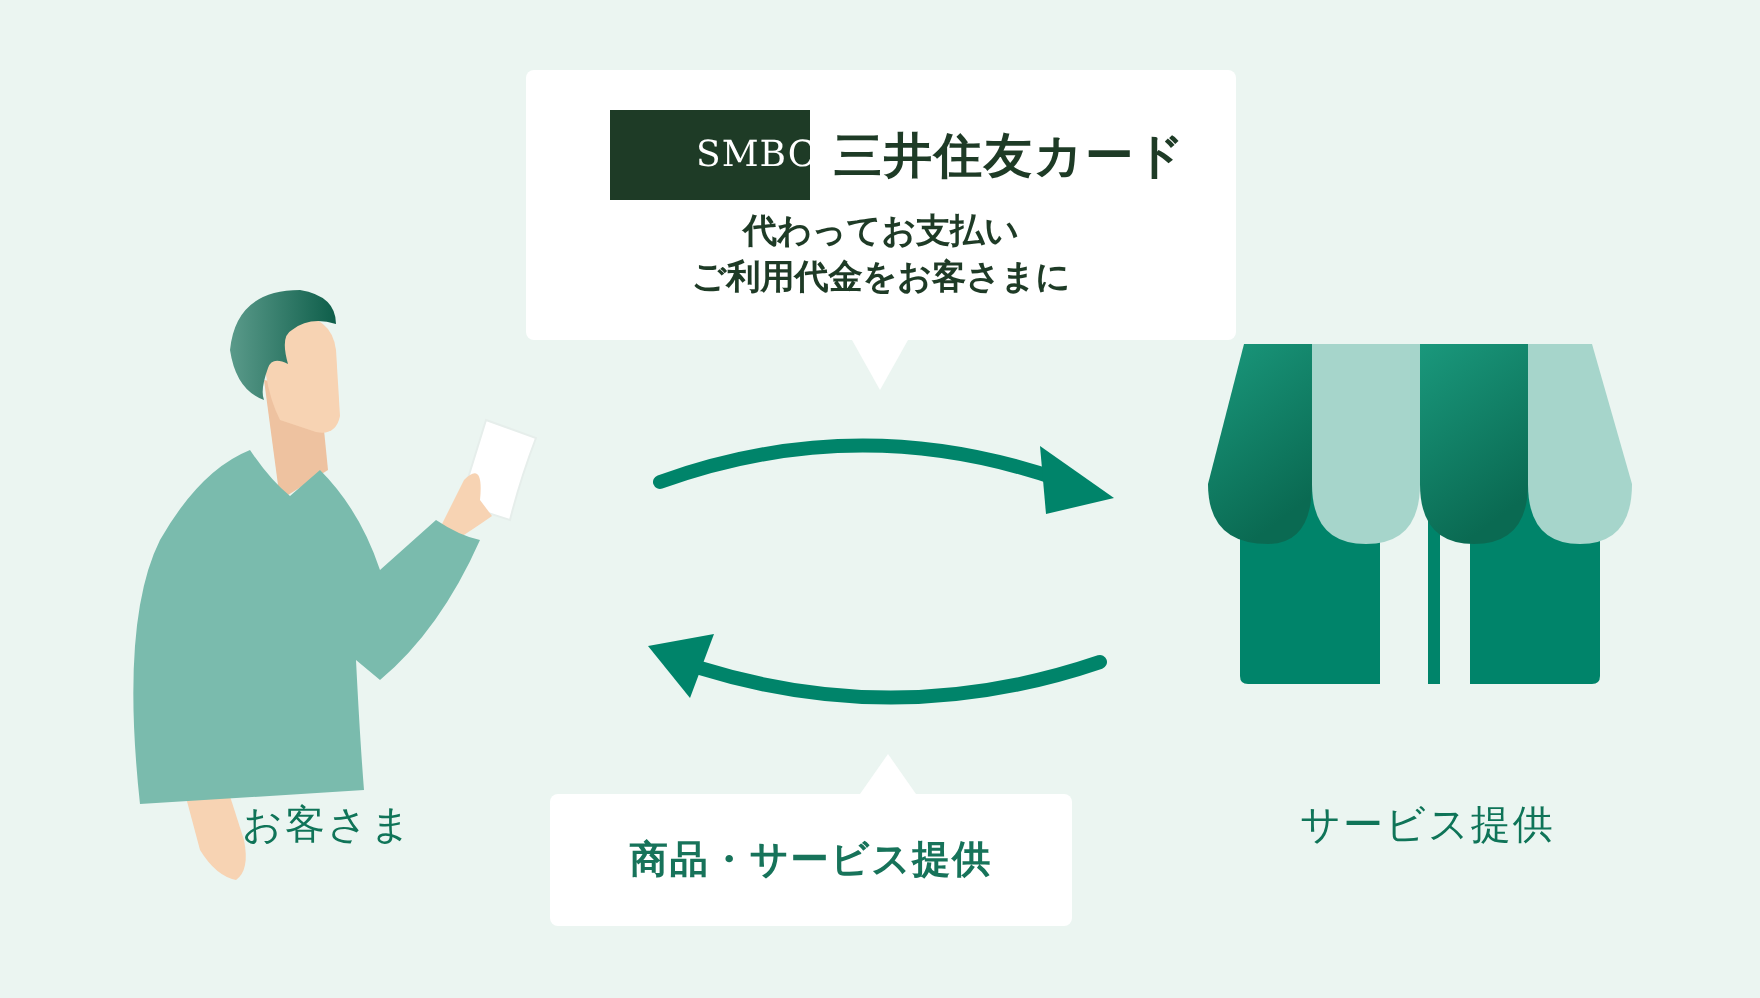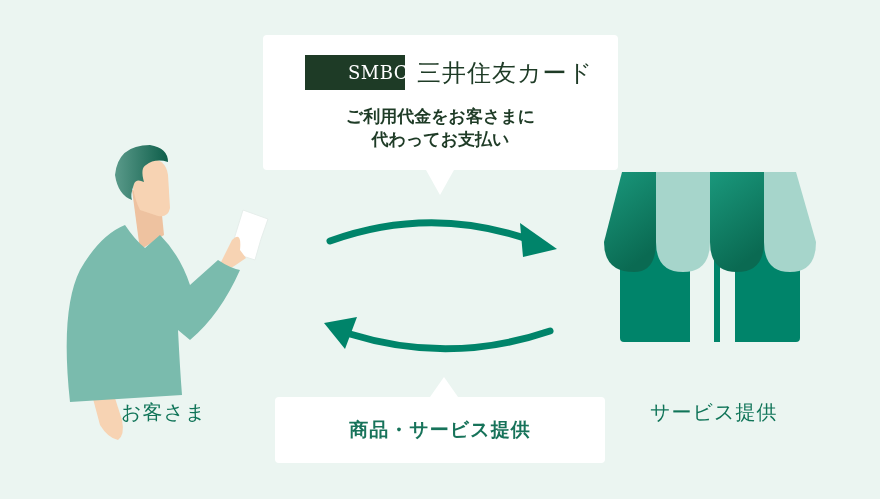--- a/index.html
+++ b/index.html
@@ -12,33 +12,33 @@
   .abs { position: absolute; }
   .bubble {
     position: absolute; background: #ffffff; border-radius: 4px;
   }
   .bubble-top { left: 263px; top: 35px; width: 355px; height: 135px; }
   .bubble-top::after {
     content: ""; position: absolute; left: 163px; bottom: -25px;
     border-left: 14px solid transparent; border-right: 14px solid transparent;
     border-top: 25px solid #ffffff;
   }
-  .bubble-bottom { left: 275px; top: 397px; width: 330px; height: 66px; }
+  .bubble-bottom { left: 275px; top: 397px; width: 261px; height: 66px; }
   .bubble-bottom::before {
     content: ""; position: absolute; left: 155px; top: -20px;
     border-left: 14px solid transparent; border-right: 14px solid transparent;
     border-bottom: 20px solid #ffffff;
   }
   .logo-row { position: absolute; left: 42px; top: 20px; display: flex; align-items: center; }
   .smbc-box {
-    width: 100px; height: 35px; background: #1e3b26; display: flex; align-items: center;
+    width: 100px; height: 45px; background: #1e3b26; display: flex; align-items: center;
     justify-content: flex-start; padding-left: 6px; box-sizing: border-box; gap: 31px;
   }
   .smbc-text { color: #ffffff; font-family: "DejaVu Serif", serif; font-size: 18px; margin-left: 6px; letter-spacing: 0.5px; }
-  .brand-name { color: #1e3b26; font-size: 24px; font-weight: normal; margin-left: 12px; letter-spacing: 1px; }
+  .brand-name { color: #1e3b26; font-size: 24px; font-weight: bold; margin-left: 12px; letter-spacing: 1px; }
   .top-msg {
     position: absolute; left: 0; right: 0; top: 70px; text-align: center;
     color: #1e3b26; font-weight: bold; font-size: 17px; line-height: 23px;
   }
   .bottom-msg {
     position: absolute; left: 0; right: 0; top: 20px; text-align: center;
     color: #17735a; font-weight: bold; font-size: 19px; letter-spacing: 1px;
   }
   .label {
     position: absolute; color: #0f7458; font-weight: normal; font-size: 20px; letter-spacing: 1px;
@@ -53,22 +53,22 @@
       <svg width="20" height="22" viewBox="0 0 20 22">
         <polygon points="2,10 8,7 8,21 2,21" fill="#b9c53c"></polygon>
         <polygon points="9,5 14,2 14,19 9,21" fill="#d4dc3a"></polygon>
         <polygon points="15,2 19,0 19,16 15,18" fill="#c6d03b"></polygon>
       </svg>
       <span class="smbc-text">SMBC</span>
     </div>
     <span class="brand-name">三井住友カード</span>
   </div>
   <div class="top-msg">
+    <div>代わってお支払い</div>
     <div>ご利用代金をお客さまに</div>
-    <div>代わってお支払い</div>
   </div>
 </div>
 
 <svg class="abs" style="left:0;top:0;" width="880" height="499">
   <g>
     <path d="M 330 241 Q 430 205 530 240" stroke="#00846a" stroke-width="7" fill="none" stroke-linecap="round"></path>
     <polygon points="520,223 557,249 523,257" fill="#00846a"></polygon>
   </g>
   <g>
     <path d="M 550 331 Q 450 365 350 334" stroke="#00846a" stroke-width="7" fill="none" stroke-linecap="round"></path>

